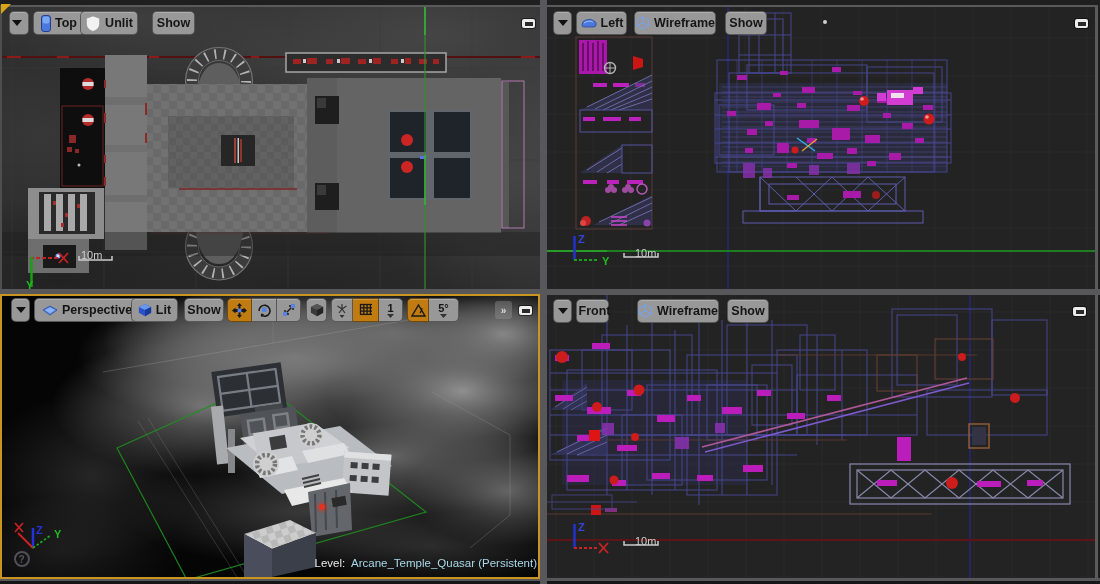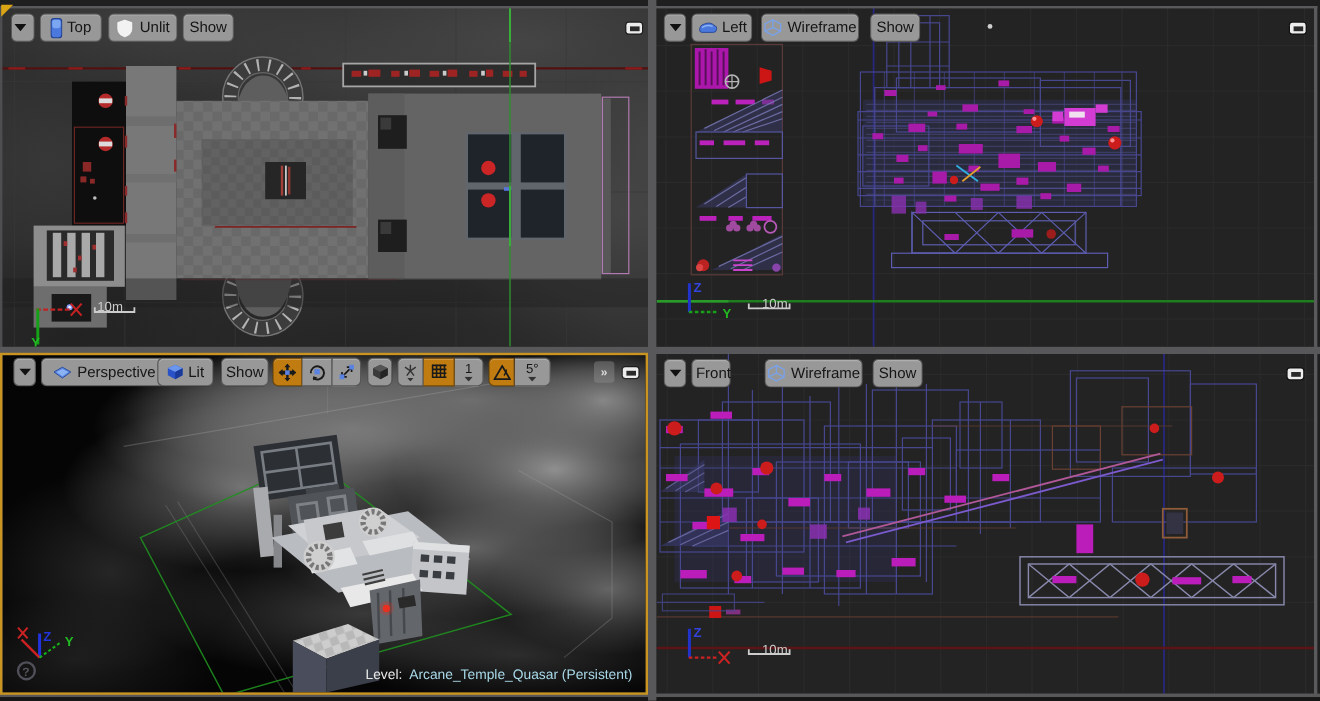--- a/index.html
+++ b/index.html
@@ -1,18 +1,18 @@
 <!DOCTYPE html>
 <html><head><meta charset="utf-8"><style>
 html,body{margin:0;padding:0;width:1100px;height:584px;background:#1e1e20;overflow:hidden}
 *{box-sizing:border-box}
 body{font-family:"Liberation Sans",sans-serif;position:relative}
 .vp{position:absolute;overflow:hidden}
 .tb{position:absolute}
-.btn{position:absolute;height:24px;border-radius:5px;background:#989898;border:1px solid rgba(10,10,10,.45);color:#151515;font-weight:normal;font-size:12.5px;display:flex;align-items:center;justify-content:center;box-shadow:inset 0 1px 0 rgba(255,255,255,.22)}
+.btn{position:absolute;height:24px;border-radius:5px;background:#989898;border:1px solid rgba(10,10,10,.45);color:#151515;font-weight:bold;font-size:12.5px;display:flex;align-items:center;justify-content:center;box-shadow:inset 0 1px 0 rgba(255,255,255,.22)}
 .btn svg{margin-right:4px}
 .mini{position:absolute;width:13px;height:9px;background:#ececec;border-radius:2px;box-shadow:0 0 0 1px rgba(0,0,0,.5)}
 .mini:after{content:"";position:absolute;left:2.5px;top:3px;width:8px;height:4px;background:#2a2a2a}
 </style></head><body>
 
 <div class="vp" id="vtl" style="left:1px;top:5px;width:540px;height:284px;background:#2e2e2e">
 <svg width="540" height="284" style="position:absolute;left:0;top:0">
 <defs>
 <pattern id="chk" width="16" height="16" patternUnits="userSpaceOnUse">
   <rect width="16" height="16" fill="#696969"></rect>
@@ -191,21 +191,21 @@
 <div class="tb">
  <div class="btn" style="left:8px;top:6px;width:20px">
         <svg width="10" height="6">
           <path d="M0 0 h10 l-5 6 z" fill="#111" style="margin:0"></path>
         </svg>
       </div>
  <div class="btn" style="left:32px;top:6px;width:52px"><svg width="10" height="17" viewBox="0 0 10 17">
           <rect x="0.5" y="0.5" width="9" height="16" rx="2.5" fill="#4a78dd" stroke="#23418f"></rect>
           <rect x="1.5" y="1.5" width="7" height="7" rx="2" fill="#7ba6f2"></rect>
         </svg>Top</div>
- <div class="btn" style="left:89px;top:6px;width:58px"><svg width="16" height="17" viewBox="0 0 17 18">
+ <div class="btn" style="left:79px;top:6px;width:58px"><svg width="16" height="17" viewBox="0 0 17 18">
           <path d="M8.5 1 L15.5 3.5 V9 C15.5 13.5 12.5 16 8.5 17.4 C4.5 16 1.5 13.5 1.5 9 V3.5 Z" fill="#f2f2f2" stroke="#888" stroke-width=".6"></path>
         </svg>Unlit</div>
  <div class="btn" style="left:151px;top:6px;width:43px">Show</div>
 </div>
 <div class="mini" style="left:521px;top:14px"></div>
 </div>
 
 <div class="vp" id="vtr" style="left:547px;top:5px;width:548px;height:284px;background:#232323">
 <svg width="548" height="284" style="position:absolute;left:0;top:0">
 <defs>
@@ -554,21 +554,21 @@
 <line x1="31" y1="252" x2="31" y2="232" stroke="#2233dd" stroke-width="2.5"></line>
 <text x="34" y="238" fill="#2233dd" font-size="11" font-weight="bold">Z</text>
 <line x1="31" y1="252" x2="16" y2="237" stroke="#cc2222" stroke-width="2"></line>
 <path d="M13 227 l8 9 M21 227 l-8 9" stroke="#cc2222" stroke-width="1.7"></path>
 <line x1="31" y1="252" x2="49" y2="239" stroke="#18b018" stroke-width="1.7" stroke-dasharray="2.5 2"></line>
 <text x="52" y="242" fill="#22bb22" font-size="11" font-weight="bold">Y</text>
 <circle cx="20" cy="263" r="7" fill="none" stroke="#50505a" stroke-width="2"></circle>
 <text x="16.5" y="267" fill="#55555c" font-size="10" font-weight="bold">?</text>
 </g>
 </svg>
-<div style="position:absolute;right:11px;bottom:8px;font-size:11.5px;color:#e8e8e8">Level:&nbsp; <span style="color:#a8d8e8">Arcane_Temple_Quasar (Persistent)</span></div>
+<div style="position:absolute;right:1px;bottom:8px;font-size:11.5px;color:#e8e8e8">Level:&nbsp; <span style="color:#a8d8e8">Arcane_Temple_Quasar (Persistent)</span></div>
 <div class="tb">
  <div class="btn" style="left:9px;top:2px;width:19px">
         <svg width="10" height="6" style="margin:0">
           <path d="M0 0 h10 l-5 6 z" fill="#111"></path>
         </svg>
       </div>
  <div class="btn" style="left:32px;top:2px;width:106px"><svg width="16" height="11" viewBox="0 0 16 11">
           <path d="M1 5 L8 1 L15 5 L8 10 Z" fill="#5a88e0" stroke="#2a4a9f" stroke-width=".8"></path>
           <path d="M3 5 L8 2.5 L13 5 L8 8.5 Z" fill="#8ab2f5"></path>
         </svg>Perspective</div>

